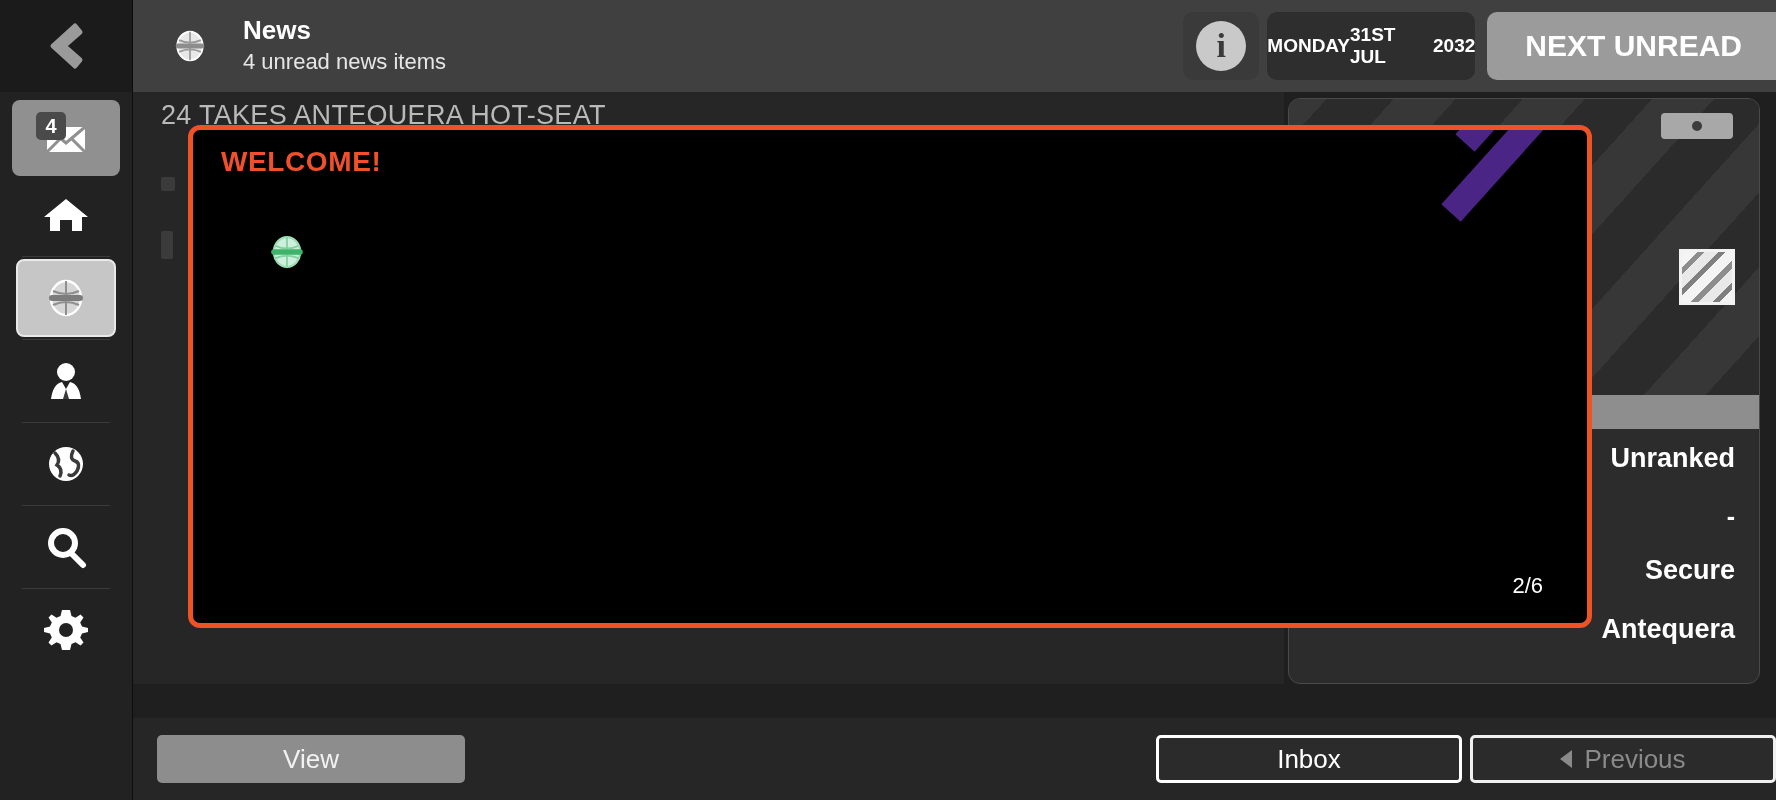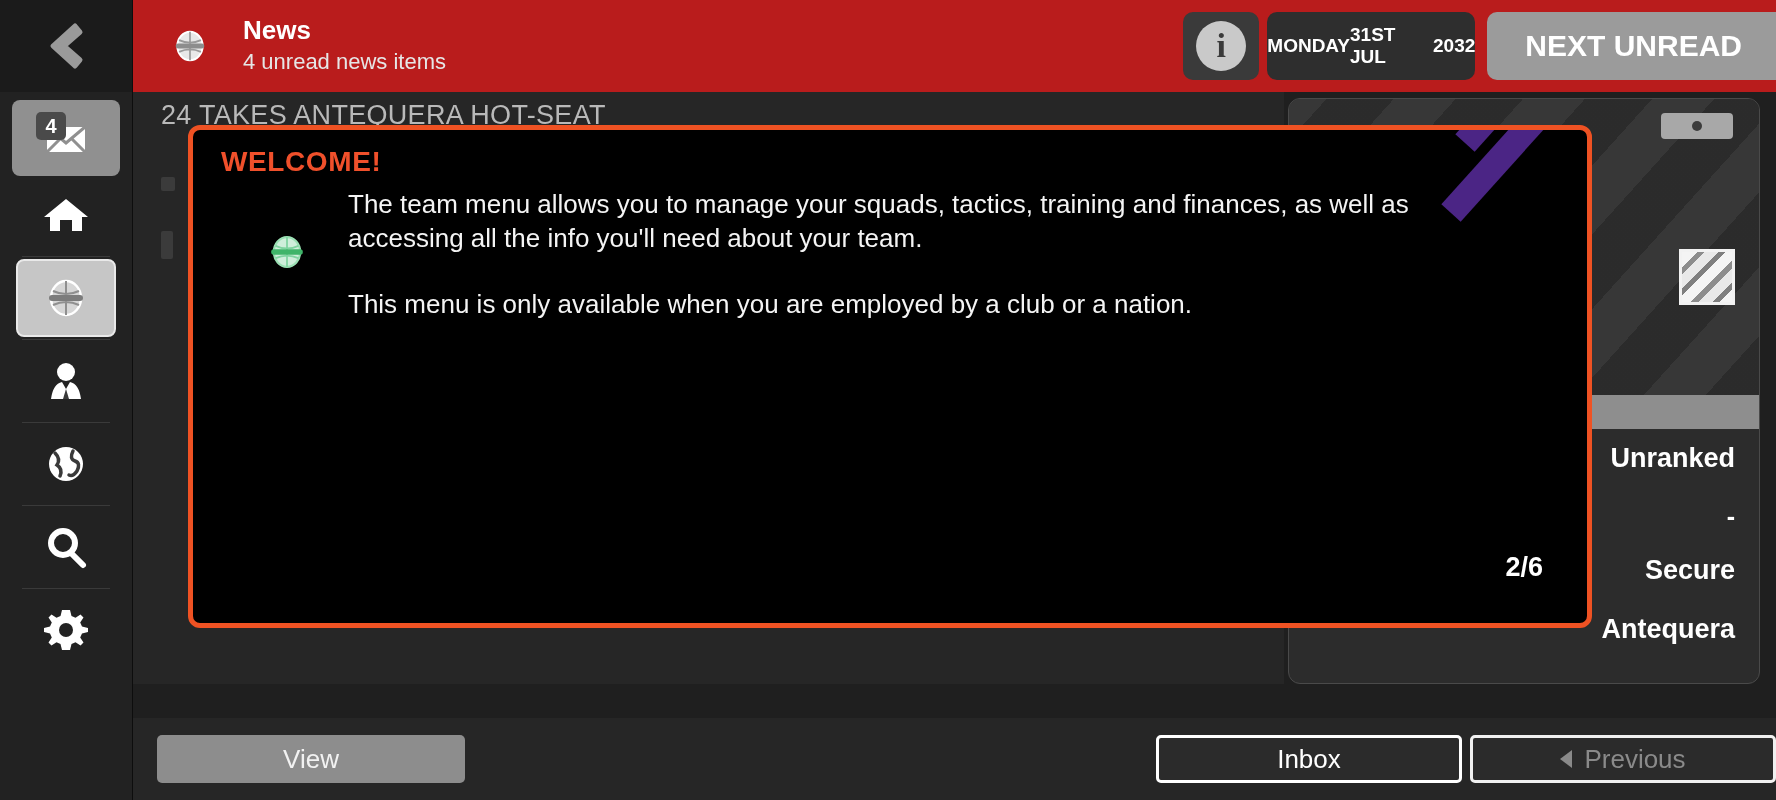--- a/index.html
+++ b/index.html
@@ -84,21 +84,21 @@
   #nav-inbox {
     height: 76px; margin: 4px 12px 0 12px;
     background: #909090;
     border-radius: 8px;
   }
 
   
   #header {
     position: absolute;
     left: 133px; top: 0; right: 0; height: 92px;
-    background: #b91c1c;
+    background: #404040;
     display: flex; align-items: center;
     z-index: 4;
   }
   #header-icon { margin-left: 36px; width: 42px; height: 42px; }
   #header-titles { margin-left: 32px; }
   #header-title {
     color: #ffffff; font-size: 26px; font-weight: bold; line-height: 1.15;
   }
   #header-sub {
     color: #e6e6e6; font-size: 22px; line-height: 1.3; margin-top: 2px;
@@ -310,23 +310,23 @@
     position: absolute; left: 155px; top: 58px; right: 60px;
   }
   #tut-body p {
     color: #f4f4f4;
     font-size: 26px;
     line-height: 1.30;
     margin-bottom: 32px;
     font-weight: normal;
   }
   #tut-counter {
-    position: absolute; right: 44px; bottom: 40px;
-    color: #ffffff;
-    font-size: 27px; font-weight: bold;
+    position: absolute; right: 44px; bottom: 24px;
+    color: #ffffff;
+    font-size: 22px; font-weight: normal;
   }
 </style>
 </head>
 <body>
 
 <div id="app">
   <div class="speckle"></div>
 
   <div id="sidebar">
 
@@ -463,24 +463,20 @@
     </div>
 
     <div id="tut-title">WELCOME!</div>
 
     <svg id="tut-icon" viewBox="0 0 50 50">
       <ellipse cx="25" cy="25" rx="15" ry="17" fill="#cfeedb" stroke="#9be0b4" stroke-width="2.5"></ellipse>
       <path d="M12 18 Q25 24 38 18 M12 32 Q25 26 38 32 M25 8 L25 42" stroke="#7fd3a0" stroke-width="2" fill="none"></path>
       <rect x="7" y="22" width="36" height="6" rx="3" fill="#3fb469"></rect>
     </svg>
 
-    <div id="tut-body">
-      <p>The team menu allows you to manage your squads, tactics, training and finances, as well as accessing all the info you'll need about your team.</p>
-      <p>This menu is only available when you are employed by a club or a nation.</p>
-    </div>
 
     <div id="tut-counter">2/6</div>
   </div>
 
   <div id="toolbar">
     <div id="view-button" class="tb-button">View</div>
     <div id="inbox-button" class="tb-button">Inbox</div>
     <div id="previous-button" class="tb-button">
       <span class="tri-left"></span>
       <span>Previous</span>

